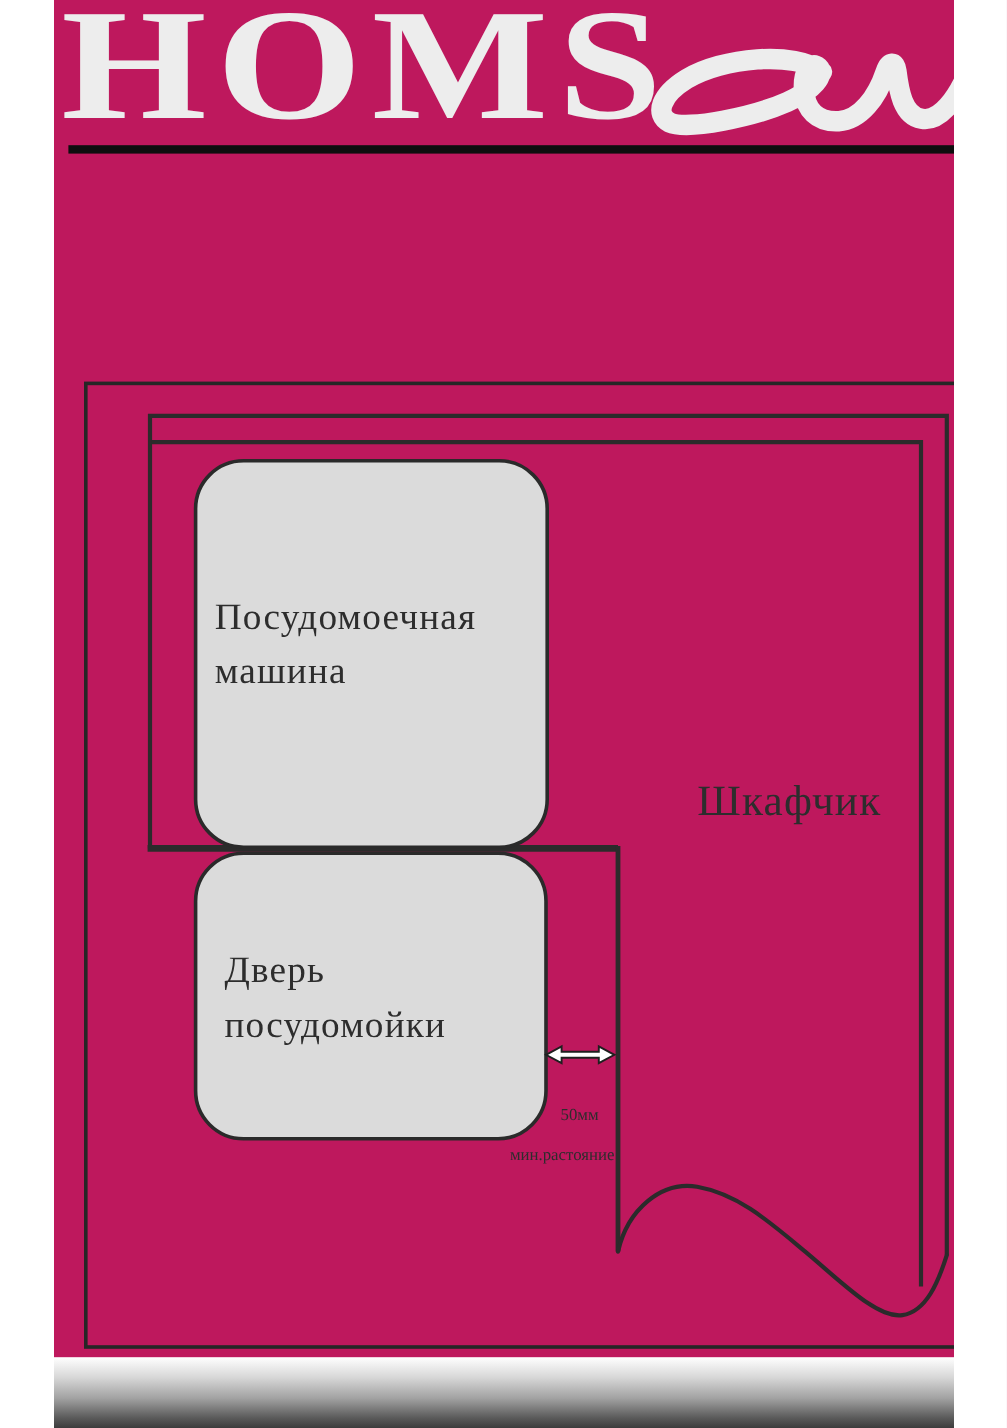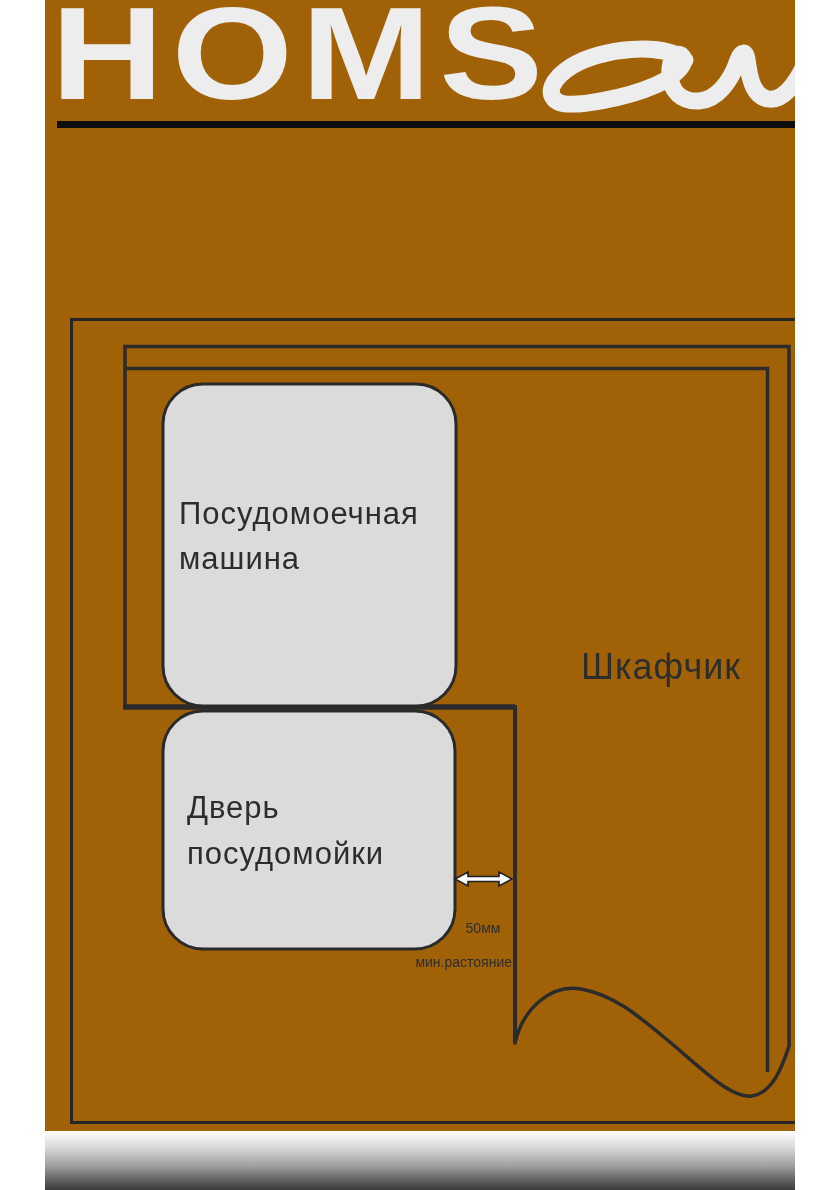--- a/index.html
+++ b/index.html
@@ -1,22 +1,22 @@
 <!DOCTYPE html>
 <html><head>
 <meta charset="utf-8">
 <style>
   html,body{margin:0;padding:0;background:#ffffff;}
   .page{
     position:relative;
     width:750px;height:1190px;
     margin:0 auto;
-    background:#a16207;
+    background:#be185d;
     overflow:hidden;
-    font-family:Liberation Sans, sans-serif;
+    font-family:Liberation Serif, serif;
   }
   
   .logo-header{position:absolute;left:0;top:0;width:839px;height:140px;}
   .brand{
     position:absolute;left:6px;top:-12px;
     font-size:132px;font-weight:700;line-height:132px;
     letter-spacing:7px;
     color:#ededed;
     transform:scaleX(1.18);transform-origin:0 0;
     white-space:nowrap;

